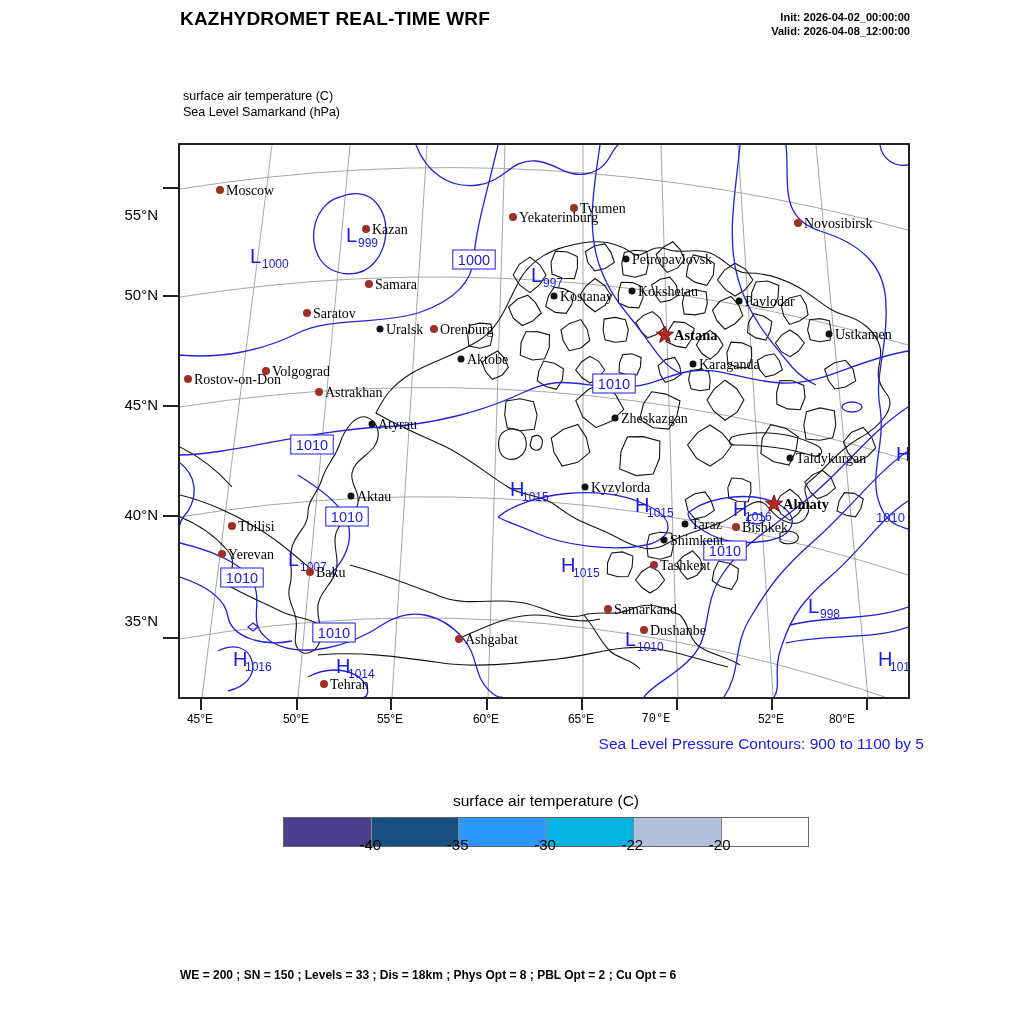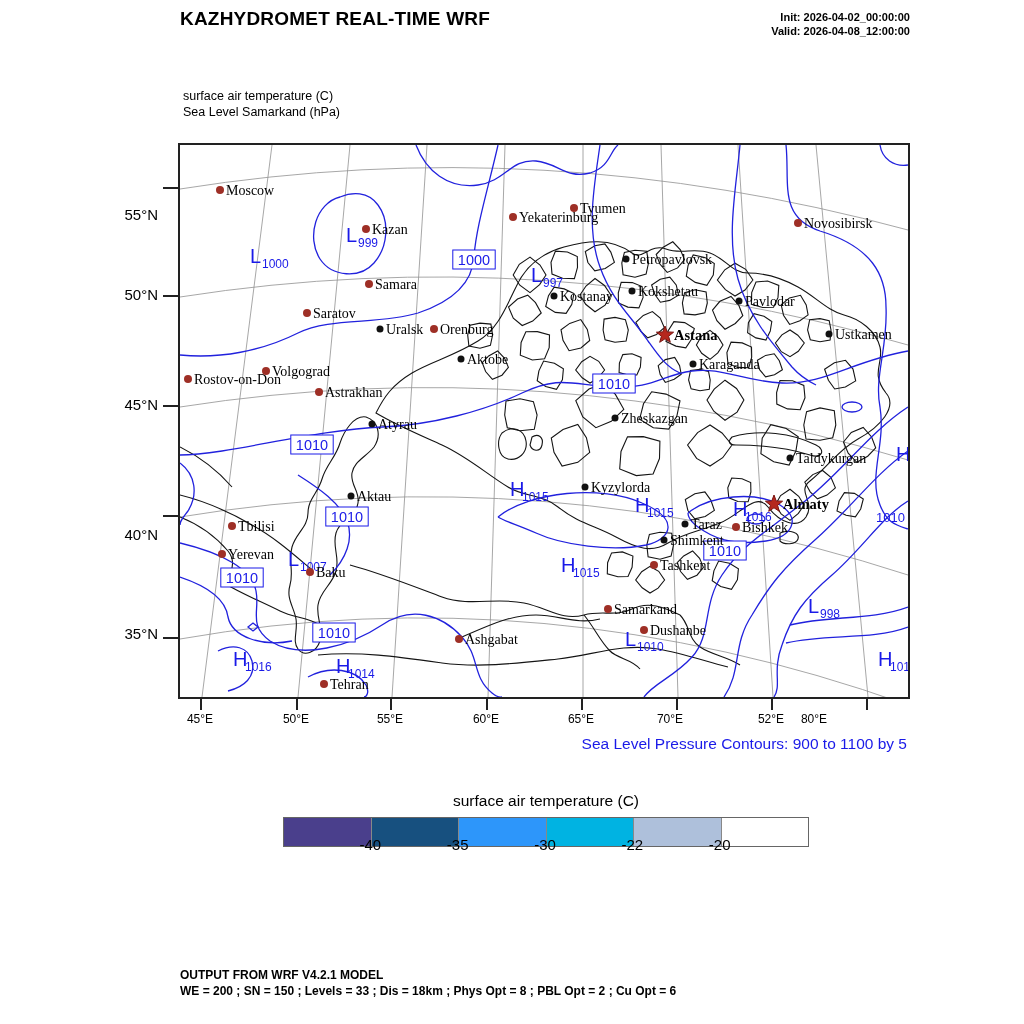--- a/index.html
+++ b/index.html
@@ -7,21 +7,21 @@
        font-family:"Liberation Sans",sans-serif;color:#000;}
   .abs{position:absolute;}
   #title{left:180px;top:8px;font-size:19px;font-weight:bold;letter-spacing:.2px;}
   #initvalid{right:114px;top:10px;text-align:right;font-size:11px;font-weight:bold;line-height:14px;}
   #fieldlabels{left:183px;top:88px;font-size:12.5px;line-height:16px;}
   #map-frame{left:178px;top:143px;width:728px;height:552px;border:2px solid #222;box-sizing:content-box;}
   #map-svg{position:absolute;left:0;top:0;}
   .lat-label{width:60px;text-align:right;font-size:15px;}
   .lon-label{width:60px;text-align:center;font-size:12px;}
   .tickmark{background:#222;}
-  #caption{right:117px;top:735px;font-size:15.5px;}
+  #caption{right:100px;top:735px;font-size:15.5px;}
   #cb-title{left:283px;top:792px;width:526px;text-align:center;font-size:15.5px;}
   #colorbar{left:283px;top:817px;width:524px;height:28px;display:flex;border:1px solid #666;box-sizing:content-box;}
   #colorbar .seg{flex:1;border-right:1px solid #888;}
   #colorbar .seg:last-child{border-right:none;}
   .cb-tick{width:60px;text-align:center;font-size:15px;top:836px;}
   #footer{left:180px;top:968px;font-size:12px;font-weight:bold;line-height:15.5px;}
 </style>
 </head>
 <body>
 
@@ -275,39 +275,39 @@
     </svg>
 </div>
 <div id="axis-layer">
     <div class="abs tickmark" style="left: 163px; top: 187px; width: 15px; height: 2px;"></div>
     <div class="abs lat-label" style="left: 98px; top: 178px; margin-top: 28px;">55°N</div>
     <div class="abs tickmark" style="left: 163px; top: 295px; width: 15px; height: 2px;"></div>
     <div class="abs lat-label" style="left: 98px; top: 286px;">50°N</div>
     <div class="abs tickmark" style="left: 163px; top: 405px; width: 15px; height: 2px;"></div>
     <div class="abs lat-label" style="left: 98px; top: 396px;">45°N</div>
     <div class="abs tickmark" style="left: 163px; top: 515px; width: 15px; height: 2px;"></div>
-    <div class="abs lat-label" style="left: 98px; top: 506px; margin-top: 20px;">40°N</div>
+    <div class="abs lat-label" style="left: 98px; top: 506px;">40°N</div>
     <div class="abs tickmark" style="left: 163px; top: 637px; width: 15px; height: 2px;"></div>
-    <div class="abs lat-label" style="left: 98px; top: 625px;">35°N</div>
+    <div class="abs lat-label" style="left: 98px; top: 612px;">35°N</div>
     <div class="abs tickmark" style="left: 200px; top: 697px; width: 2px; height: 13px;"></div>
     <div class="abs lon-label" style="left: 170px; top: 712px;">45°E</div>
     <div class="abs tickmark" style="left: 296px; top: 697px; width: 2px; height: 13px;"></div>
     <div class="abs lon-label" style="left: 266px; top: 712px;">50°E</div>
     <div class="abs tickmark" style="left: 390px; top: 697px; width: 2px; height: 13px;"></div>
     <div class="abs lon-label" style="left: 360px; top: 712px;">55°E</div>
     <div class="abs tickmark" style="left: 486px; top: 697px; width: 2px; height: 13px;"></div>
     <div class="abs lon-label" style="left: 456px; top: 712px;">60°E</div>
     <div class="abs tickmark" style="left: 581px; top: 697px; width: 2px; height: 13px;"></div>
     <div class="abs lon-label" style="left: 551px; top: 712px;">65°E</div>
     <div class="abs tickmark" style="left: 676px; top: 697px; width: 2px; height: 13px;"></div>
-    <div class="abs lon-label" style="left: 640px; top: 712px;">70°E</div>
+    <div class="abs lon-label" style="left: 626px; top: 712px; font-family: Liberation Mono, monospace;">70°E</div>
     <div class="abs tickmark" style="left: 771px; top: 697px; width: 2px; height: 13px;"></div>
     <div class="abs lon-label" style="left: 741px; top: 712px;">52°E</div>
     <div class="abs tickmark" style="left: 866px; top: 697px; width: 2px; height: 13px;"></div>
-    <div class="abs lon-label" style="left: 784px; top: 712px;">80°E</div>
+    <div class="abs lon-label" style="left: 812px; top: 712px;">80°E</div>
   </div>
 
 <div class="abs" id="caption" style="color: rgb(26, 26, 232);">Sea Level Pressure Contours: 900 to 1100 by 5</div>
 
 <div class="abs" id="cb-title">surface air temperature  (C)</div>
 <div class="abs" id="colorbar">
     <div class="seg" style="background: rgb(74, 63, 140);"></div>
     <div class="seg" style="background: rgb(23, 80, 127);"></div>
     <div class="seg" style="background: rgb(45, 150, 250);"></div>
     <div class="seg" style="background: rgb(0, 179, 226);"></div>
@@ -316,15 +316,14 @@
   </div>
 <div id="cb-ticks">
     <div class="abs cb-tick" style="left: 340.333px;">-40</div>
     <div class="abs cb-tick" style="left: 427.667px;">-35</div>
     <div class="abs cb-tick" style="left: 515px;">-30</div>
     <div class="abs cb-tick" style="left: 602.333px;">-22</div>
     <div class="abs cb-tick" style="left: 689.667px;">-20</div>
   </div>
 
 <div class="abs" id="footer">
-  <div>OUTPUT FROM WRF V4.2.1 MODEL</div>
   <div>WE = 200 ; SN = 150 ; Levels = 33 ; Dis = 18km ; Phys Opt = 8 ; PBL Opt = 2 ; Cu Opt = 6</div>
 </div>
 
 </body></html>

